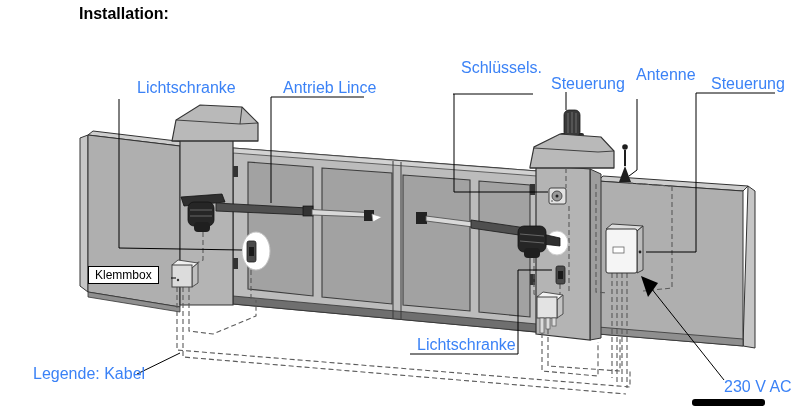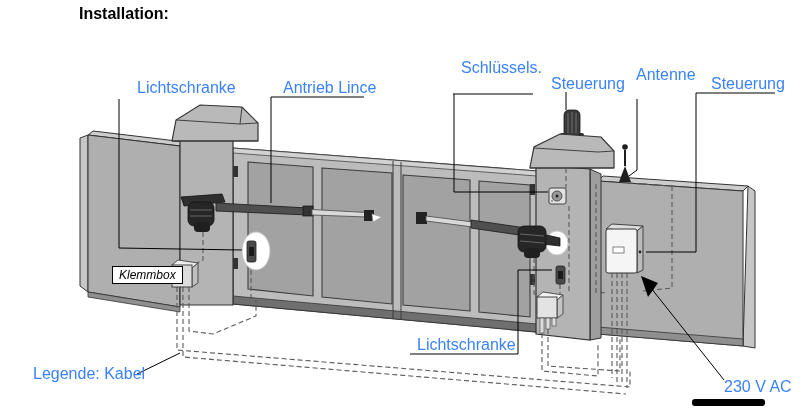--- a/index.html
+++ b/index.html
@@ -202,21 +202,21 @@
   <div class="lbl" style="left:283px;top:81px;">Antrieb Lince</div>
 
   <div class="lbl" style="left:461px;top:61px;">Schlüssels.</div>
 
   <div class="lbl" style="left:551px;top:77px;">Steuerung</div>
 
   <div class="lbl" style="left:636px;top:68px;">Antenne</div>
 
   <div class="lbl" style="left:711px;top:77px;">Steuerung</div>
 
-  <div class="boxlbl" style="left:112px;top:266px;font-style:italic;">Klemmbox</div>
+  <div class="boxlbl" style="left:88px;top:266px;">Klemmbox</div>
 
   <div class="lbl" style="left:417px;top:338px;">Lichtschranke</div>
 
   <div class="lbl" style="left:33px;top:367px;text-align:right;">Legende: Kabel</div>
 
   <div class="lbl" style="left:724px;top:380px;">230 V AC</div>
   <div class="powerbar" style="left:692px;top:399px;width:73px;height:7px;"></div>
 
 </div>
 

